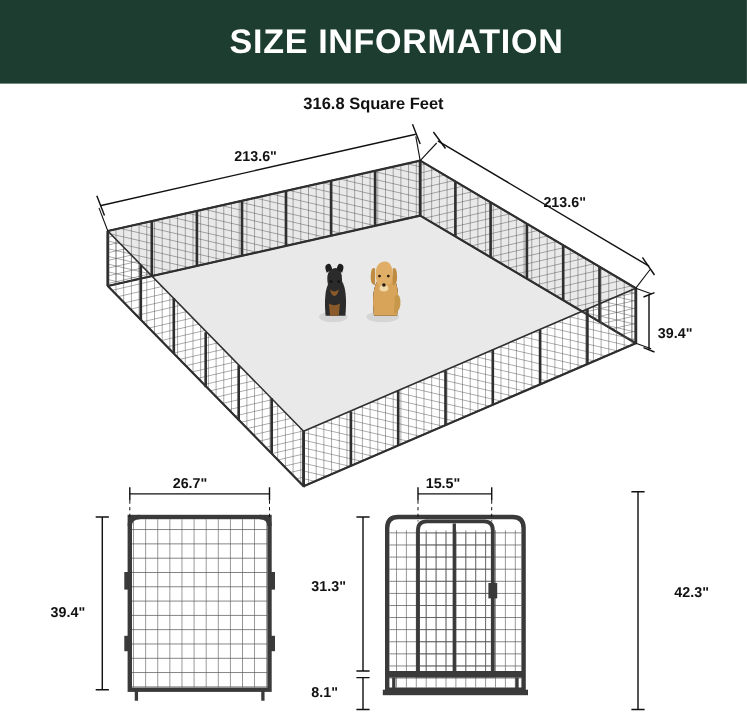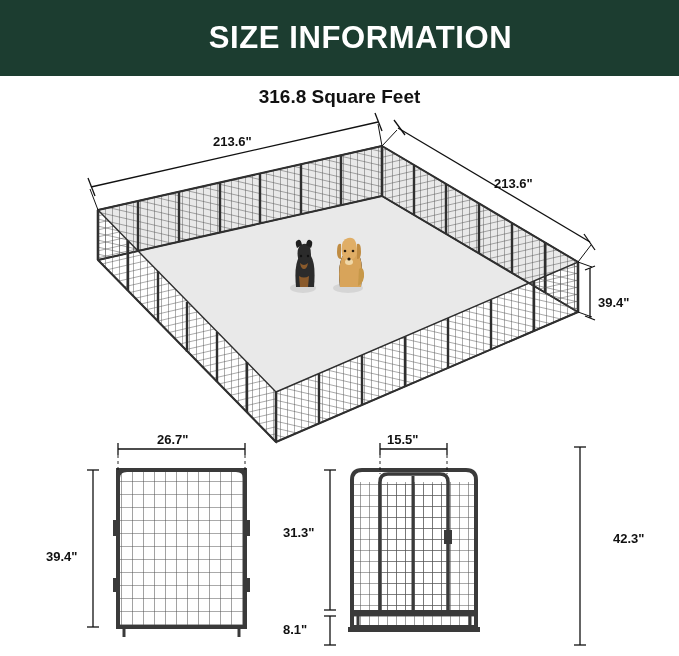--- a/index.html
+++ b/index.html
@@ -40,21 +40,21 @@
     letter-spacing: 0.6px;
     text-align: center;
   }
   
   .area-label {
     position: absolute;
     left: 0;
     top: 86px;
     width: 679px;
     text-align: center;
-    font-size: 19px;
+    font-size: 15px;
     font-weight: bold;
     color: #111;
   }
   .dim-text {
     position: absolute;
     font-size: 13px;
     font-weight: bold;
     color: #111;
     white-space: nowrap;
   }

